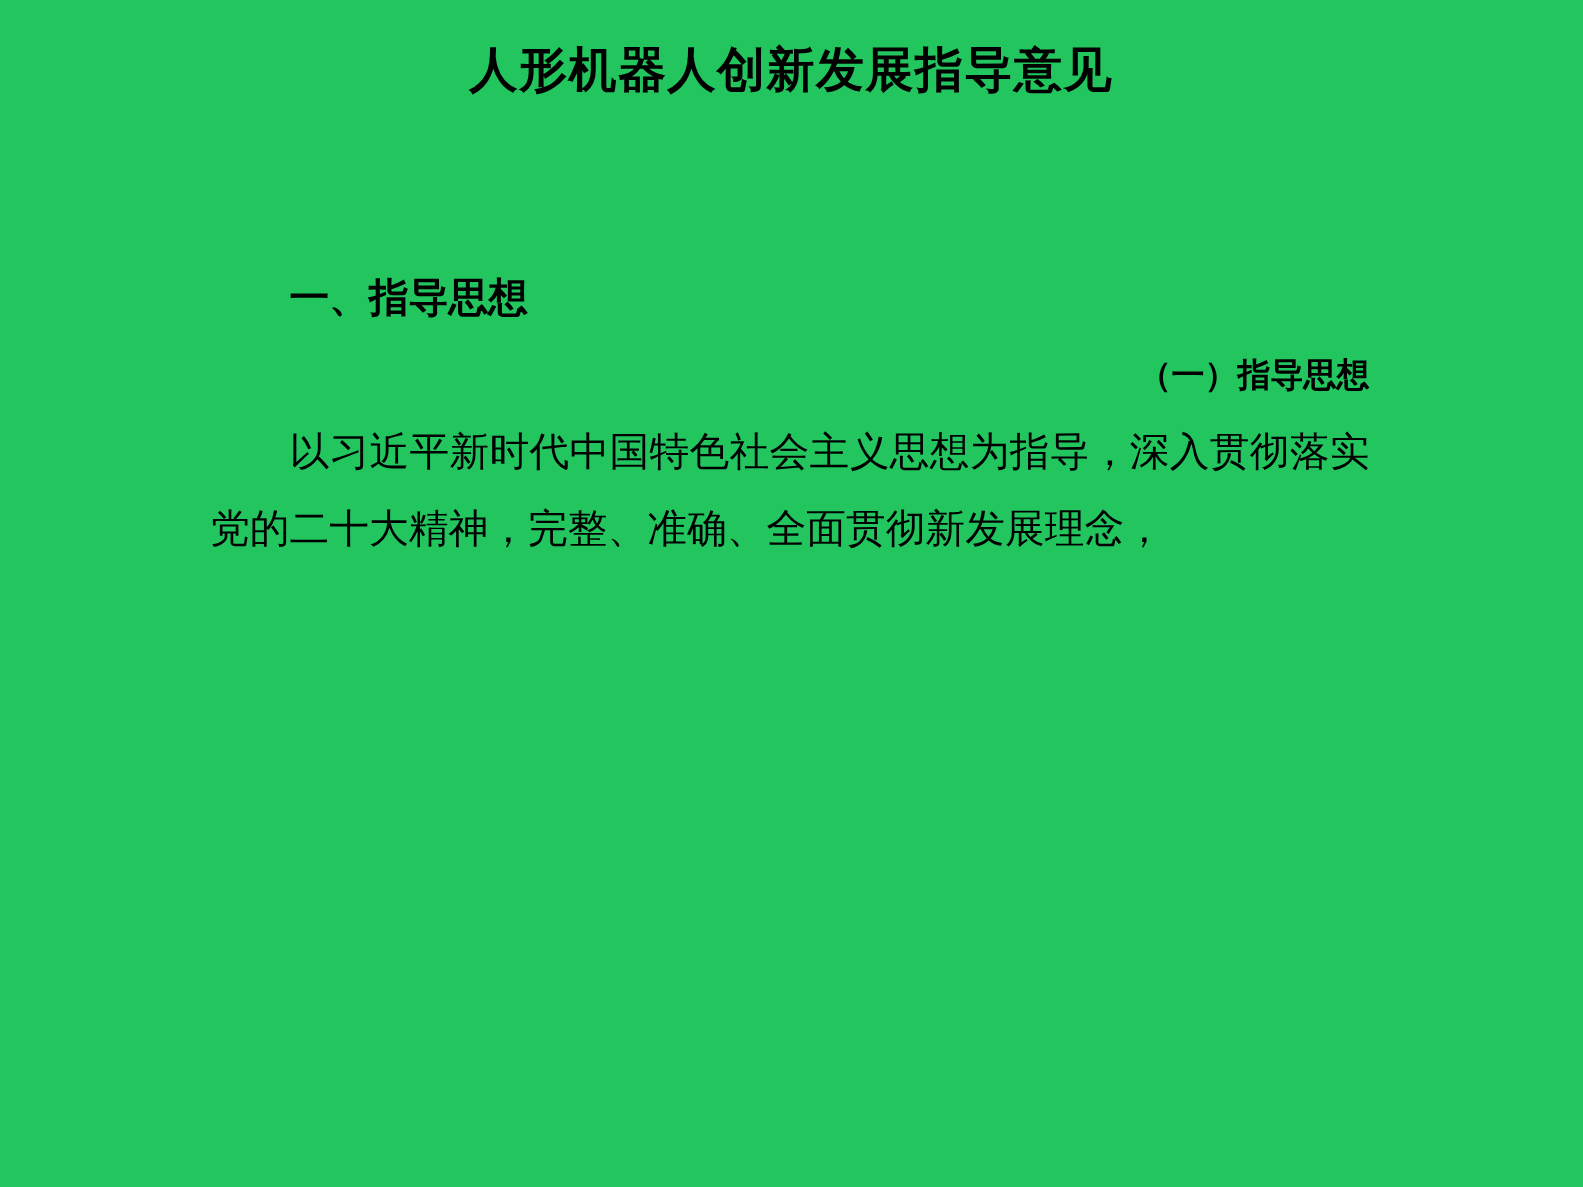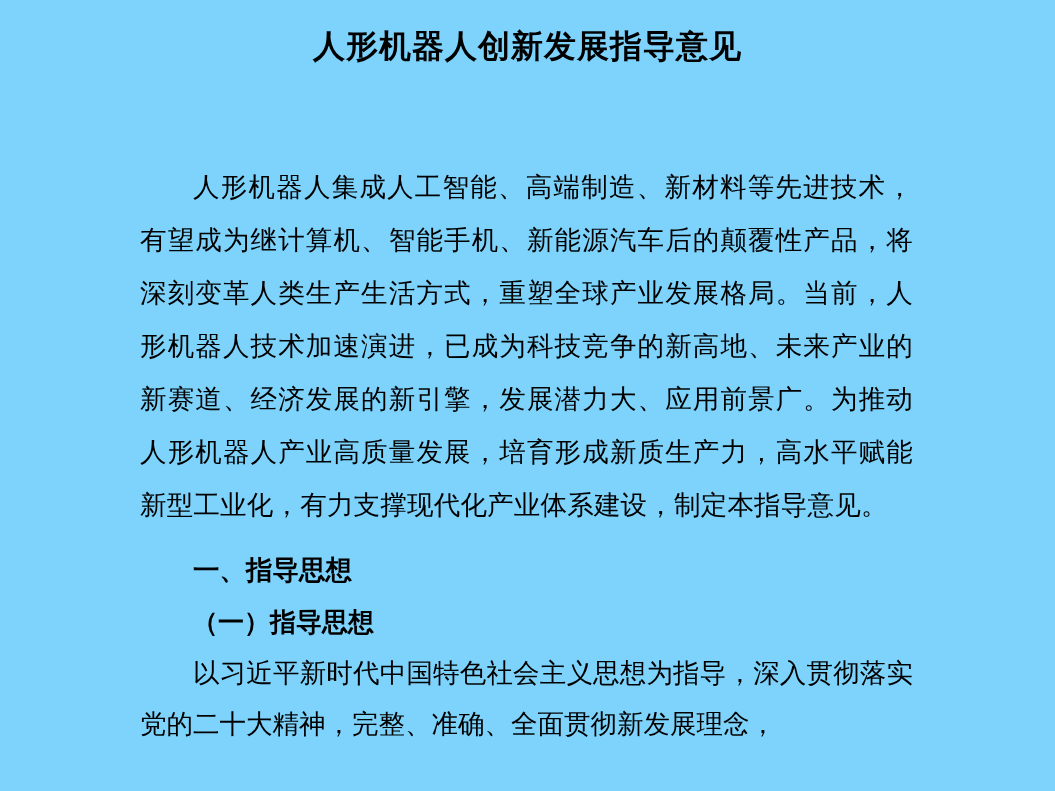--- a/index.html
+++ b/index.html
@@ -11,21 +11,21 @@
     width: 1055px;
     height: 791px;
     overflow: hidden;
     font-family: "DejaVu Serif", "Liberation Serif", serif;
     color: #000000;
   }
   .page {
     position: relative;
     width: 1055px;
     height: 791px;
-    background: #7dd3fc;
+    background: #22c55e;
     box-sizing: border-box;
     padding: 0;
   }
   .doc-title {
     text-align: center;
     font-size: 32px;
     font-weight: bold;
     letter-spacing: 1px;
     margin: 0;
     padding-top: 26px;
@@ -52,46 +52,46 @@
     padding-top: 14px;
     font-size: 26.5px;
     line-height: 50px;
     font-weight: bold;
     text-indent: 2em;
     font-family: "DejaVu Sans", "Liberation Sans", sans-serif;
   }
   h3.heading-2 {
     margin: 0;
     padding-top: 2px;
-    font-size: 26px;
+    font-size: 22px;
     line-height: 50px;
     font-weight: bold;
     text-indent: 2em;
     font-family: "DejaVu Sans", "Liberation Sans", sans-serif;
+    text-align: right;
   }
   p.para-tight {
     margin: 0;
     font-size: 26.5px;
     line-height: 51px;
     text-align: justify;
     text-justify: inter-ideograph;
     text-indent: 2em;
     font-family: "DejaVu Serif", "Liberation Serif", serif;
   }
 </style>
 </head>
 <body>
 
 <div class="page">
 
   <h1 class="doc-title">人形机器人创新发展指导意见</h1>
 
   <div class="body-block">
 
-    <p class="para">人形机器人集成人工智能、高端制造、新材料等先进技术，有望成为继计算机、智能手机、新能源汽车后的颠覆性产品，将深刻变革人类生产生活方式，重塑全球产业发展格局。当前，人形机器人技术加速演进，已成为科技竞争的新高地、未来产业的新赛道、经济发展的新引擎，发展潜力大、应用前景广。为推动人形机器人产业高质量发展，培育形成新质生产力，高水平赋能新型工业化，有力支撑现代化产业体系建设，制定本指导意见。</p>
 
     <h2 class="heading-1">一、指导思想</h2>
 
     <h3 class="heading-2">（一）指导思想</h3>
 
     <p class="para-tight">以习近平新时代中国特色社会主义思想为指导，深入贯彻落实党的二十大精神，完整、准确、全面贯彻新发展理念，</p>
 
   </div>
 </div>
 

